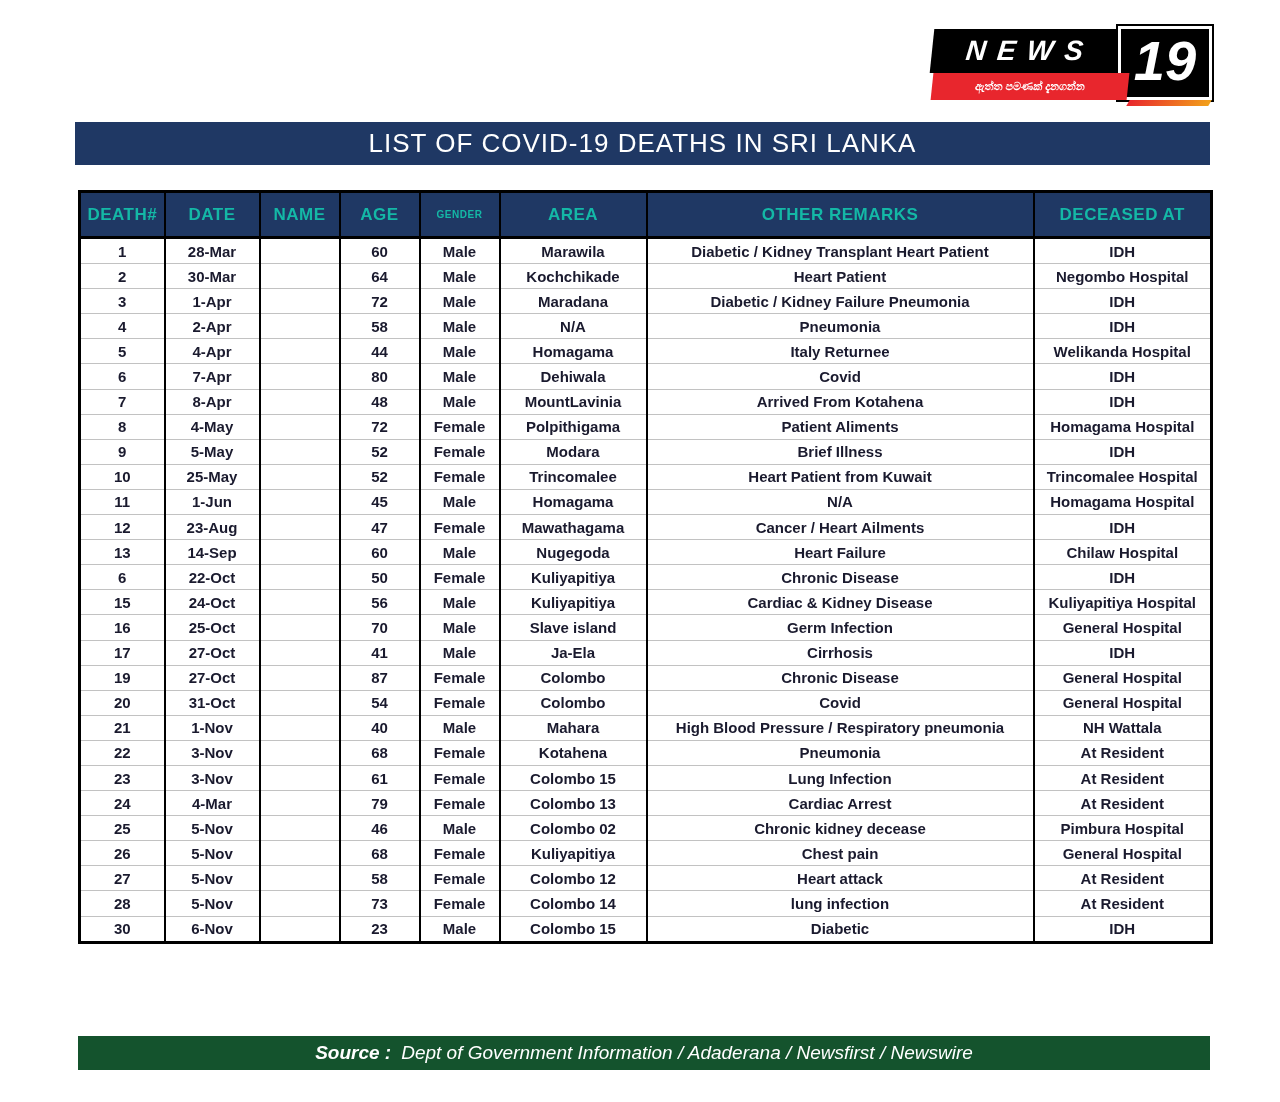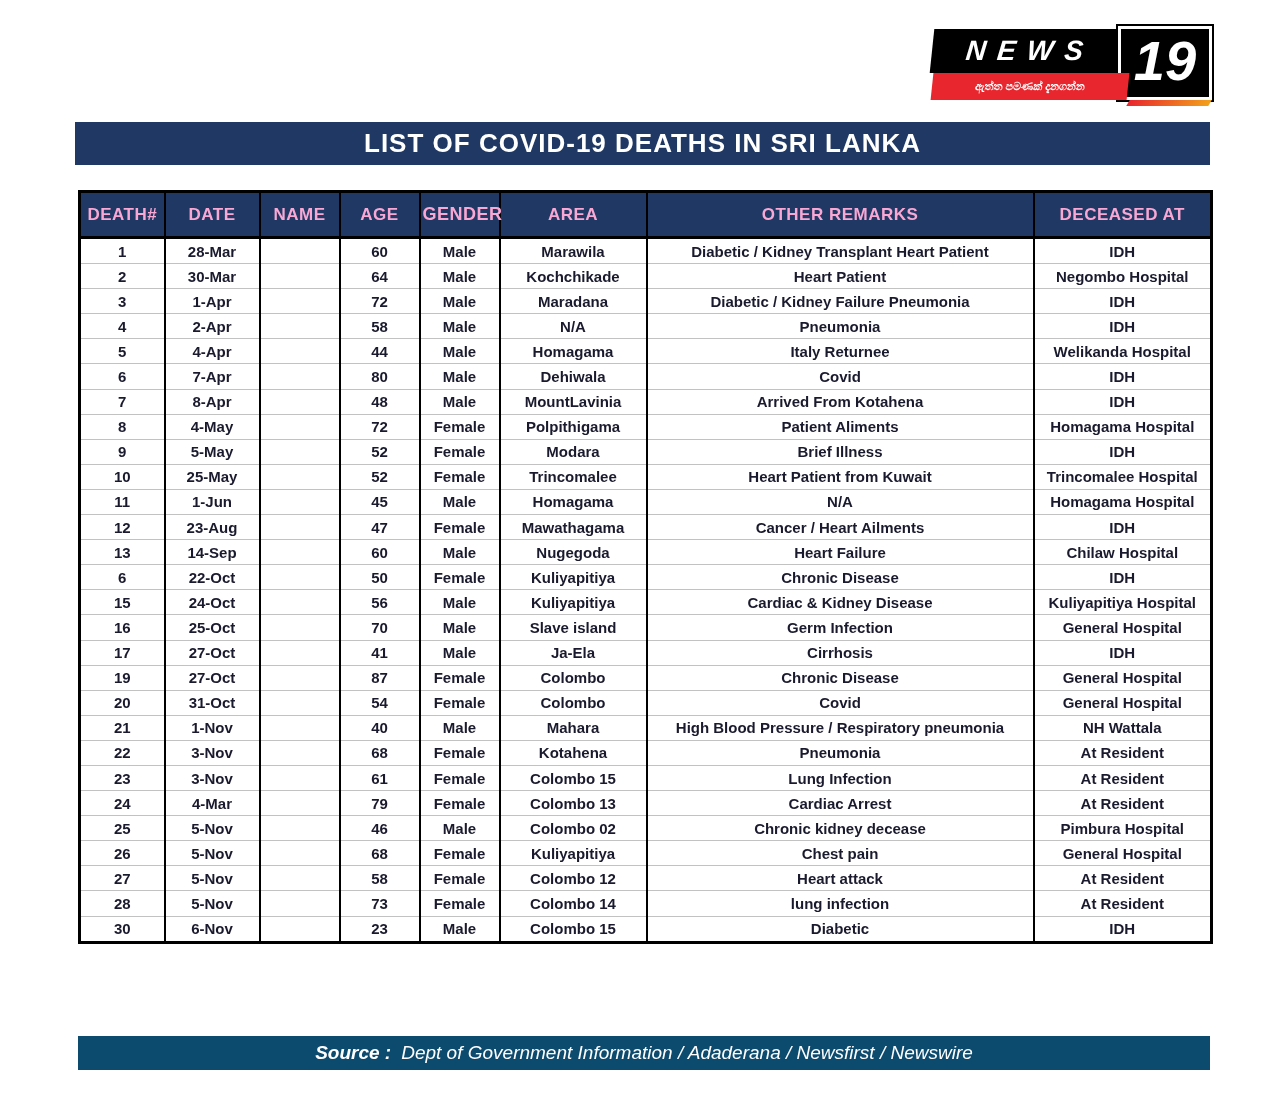--- a/index.html
+++ b/index.html
@@ -90,46 +90,46 @@
     width: 1135px;
     height: 43px;
     background: #1f3864;
     color: #ffffff;
     display: flex;
     align-items: center;
     justify-content: center;
   }
   .title-bar span {
     font-size: 26px;
-    font-weight: bold;
+    font-weight: normal;
     letter-spacing: 1px;
   }
 
   
   table.deaths {
     position: absolute;
     top: 190px;
     left: 78px;
     width: 1132px;
     border-collapse: collapse;
     table-layout: fixed;
     border: 3px solid #000000;
   }
   table.deaths th {
     background: #1f3864;
-    color: #f9a8d4;
+    color: #14b8a6;
     font-size: 17px;
     font-weight: bold;
     height: 43px;
     border-left: 2px solid #000000;
     border-bottom: 3px solid #000000;
     padding: 0 2px;
     letter-spacing: 0.5px;
   }
-  table.deaths th:nth-child(5) { font-size: 18px; }
+  table.deaths th:nth-child(5) { font-size: 10px; }
   table.deaths th:first-child { border-left: none; }
   table.deaths td {
     height: 24.1px;
     font-size: 15px;
     font-weight: bold;
     color: #1a1a2e;
     text-align: center;
     vertical-align: middle;
     border-left: 2px solid #000000;
     border-top: 1px solid #c2c2c2;
@@ -140,21 +140,21 @@
   table.deaths td:first-child { border-left: none; }
   table.deaths tbody tr:first-child td { border-top: none; }
 
   
   .footer-bar {
     position: absolute;
     top: 1036px;
     left: 78px;
     width: 1132px;
     height: 34px;
-    background: #0c4a6e;
+    background: #14532d;
     color: #ffffff;
     display: flex;
     align-items: center;
     justify-content: center;
     font-style: italic;
     font-size: 19px;
   }
   .footer-bar .src-label {
     font-weight: bold;
     margin-right: 10px;

